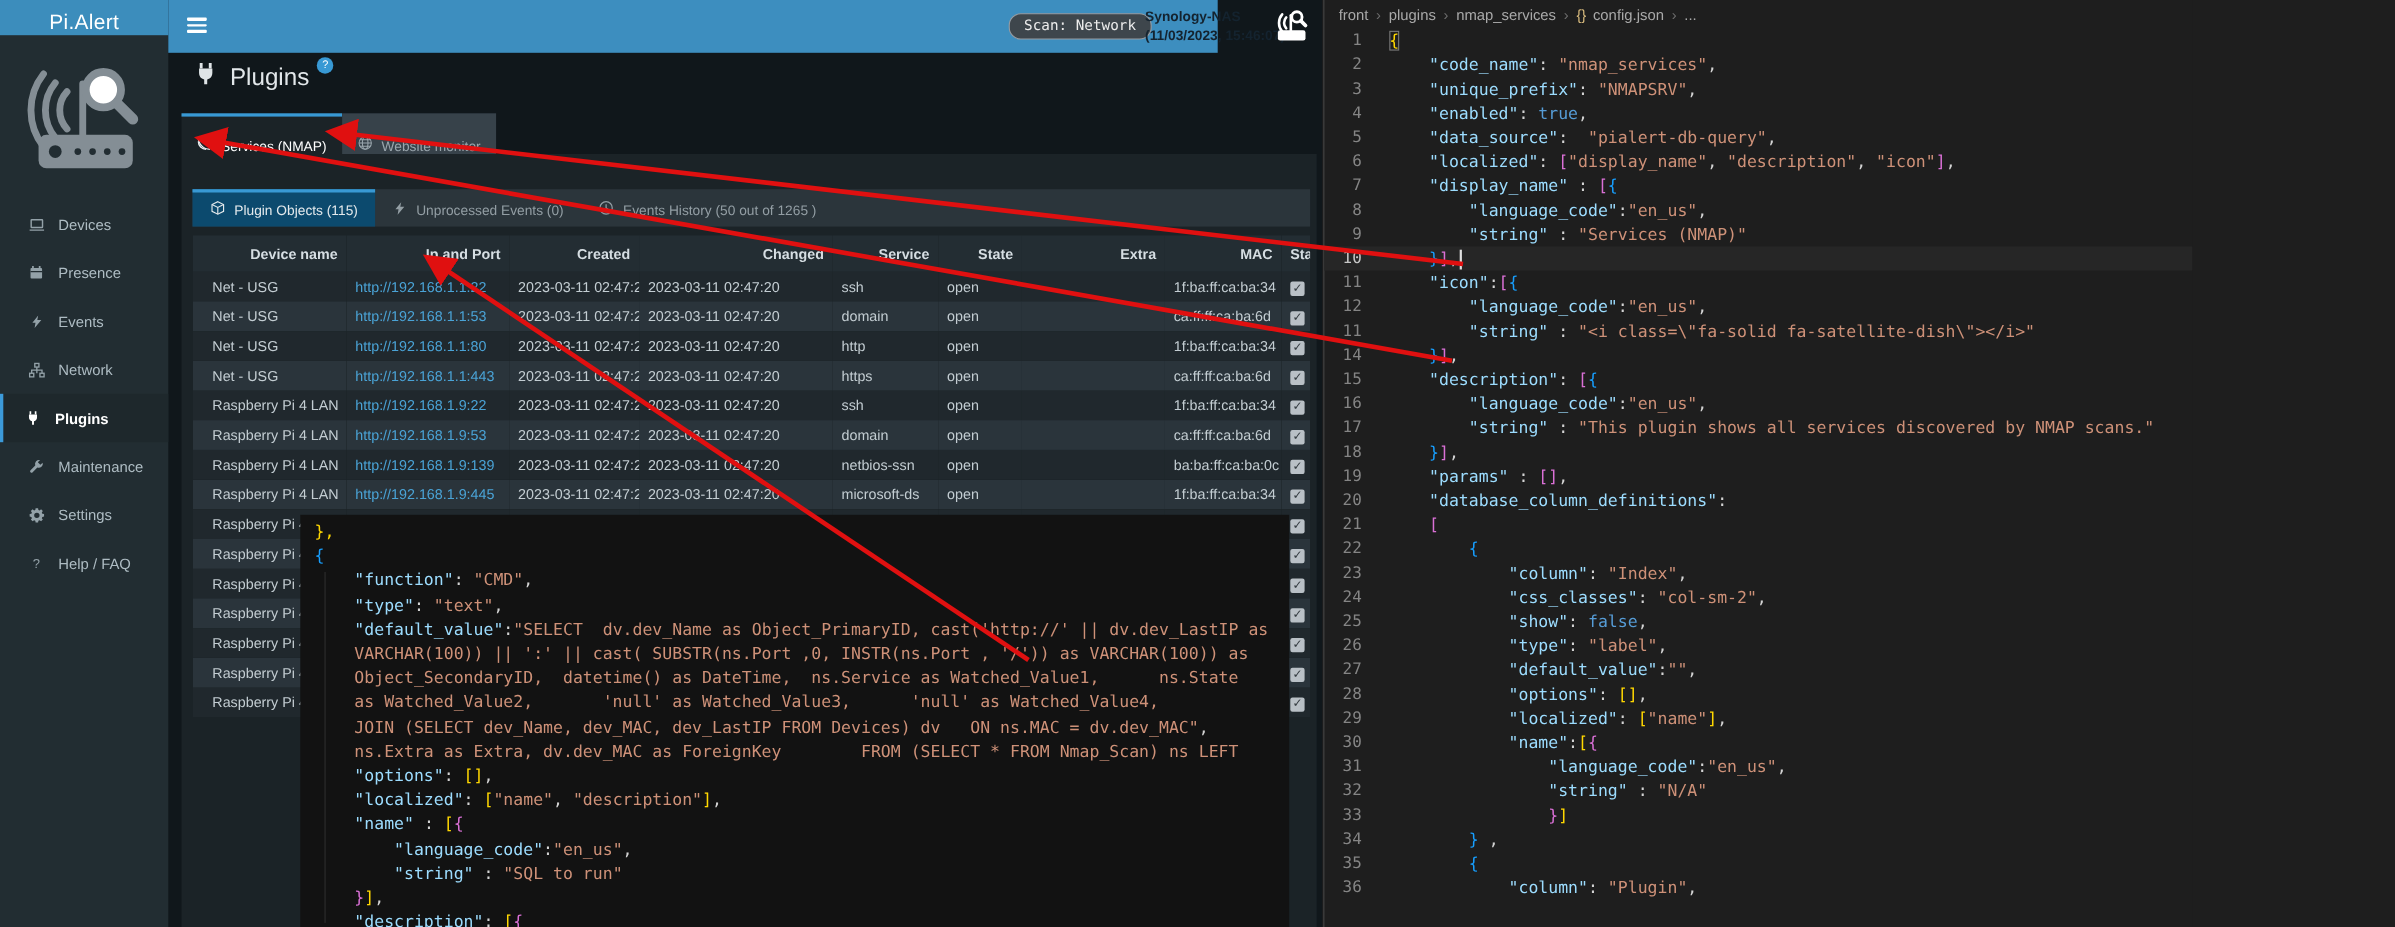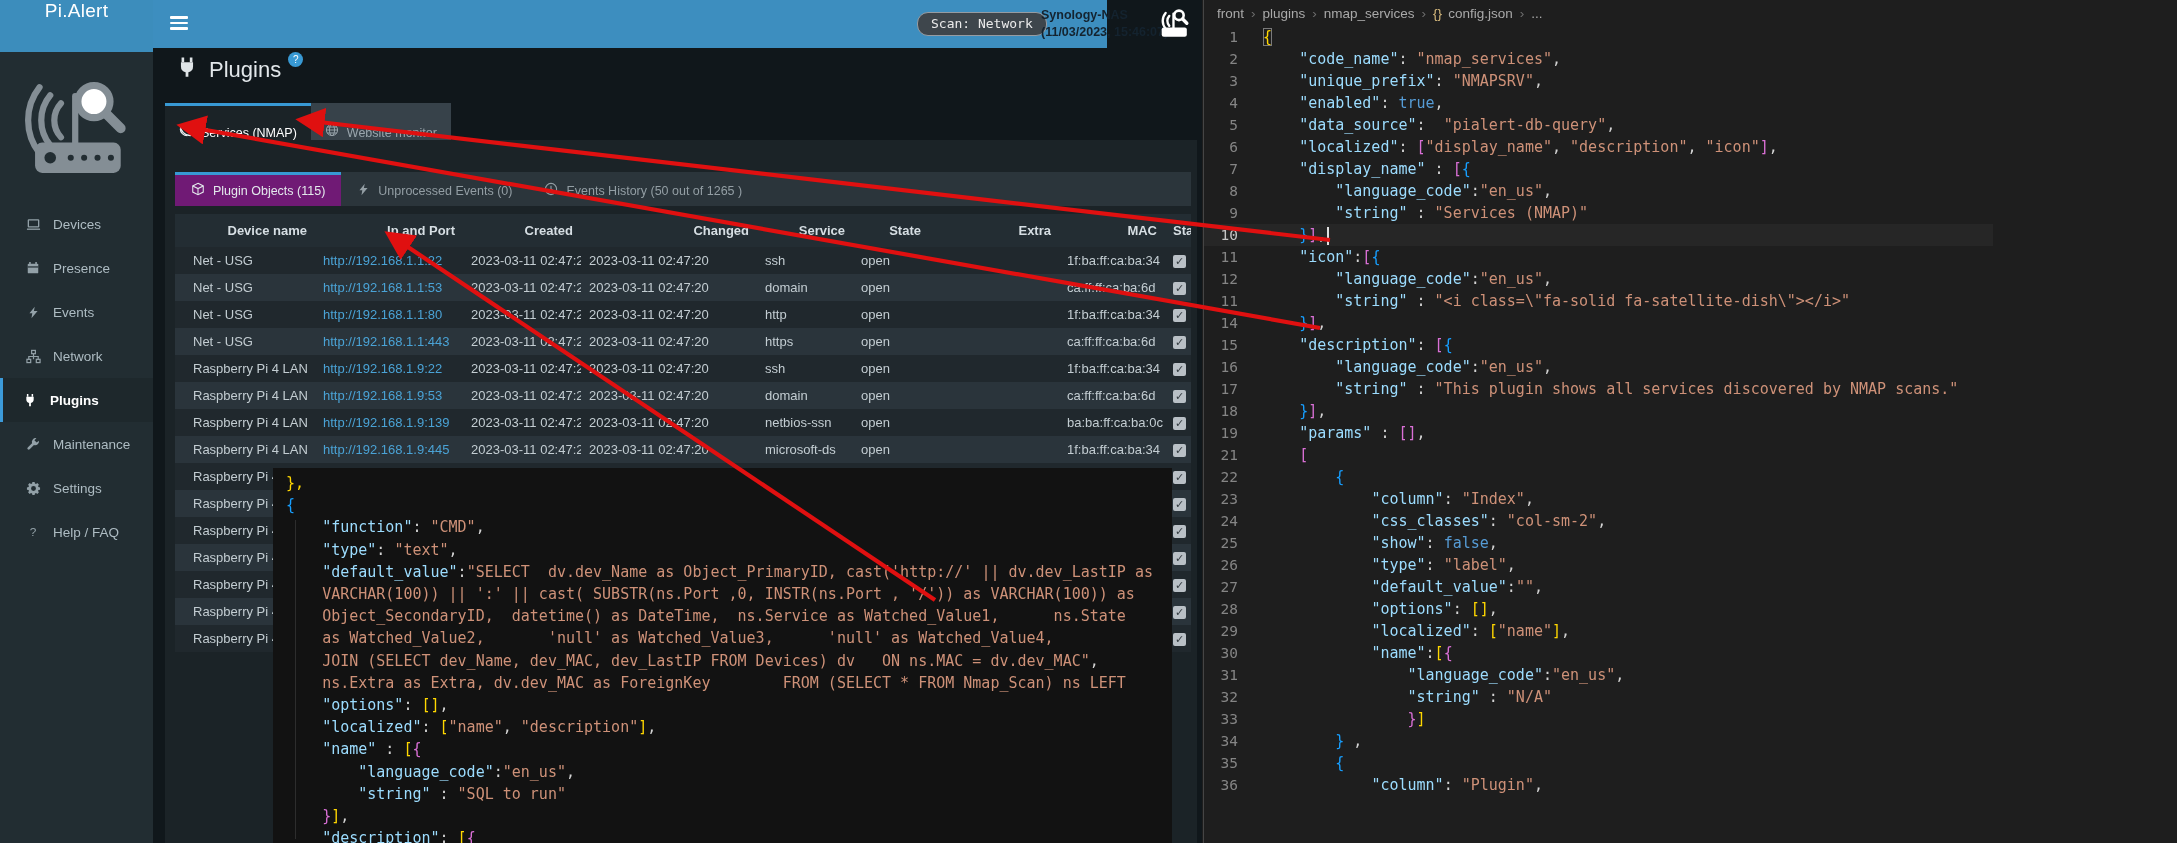--- a/index.html
+++ b/index.html
@@ -3,21 +3,21 @@
 <meta charset="utf-8">
 <style>
   html,body{margin:0;padding:0}
   body{width:2177px;height:843px;position:relative;overflow:hidden;background:#1e1e1e;
        font-family:"Liberation Sans",sans-serif;-webkit-font-smoothing:antialiased}
 
   
   .browser{position:absolute;left:0;top:0;width:1202px;height:843px;background:#10171b}
 
   .sidebar{position:absolute;left:0;top:0;width:153px;height:843px;background:#222d32}
-  .brand{height:52px;background:#3c8dbc;color:#fff;font-size:19px;display:flex;align-items:flex-start;justify-content:center;letter-spacing:.3px}
+  .brand{height:32px;background:#3c8dbc;color:#fff;font-size:19px;display:flex;align-items:flex-end;justify-content:center;letter-spacing:.3px}
   .brand b{font-weight:normal}
   .side-logo{display:block;margin:16px auto 0;color:#848e95}
   .nav{margin-top:8px}
   .nav-item{height:44px;display:flex;align-items:center;gap:11px;padding-left:21px;color:#aebcc3;font-size:13.5px;cursor:pointer;border-left:3px solid transparent}
   .nav-item .ic{width:18px;display:flex;justify-content:center;align-items:center;color:#93a1a8}
   .nav-item.active{background:#1e282c;color:#fff;font-weight:bold;border-left:3px solid #3c9ad9;padding-left:18px}
   .nav-item.active .ic{color:#fff}
 
   .main{position:absolute;left:153px;top:0;width:954px;bottom:0}
   .topbar{position:absolute;left:0;top:0;right:0;height:48px;background:#3d8ebf}
@@ -38,21 +38,21 @@
        border-top:3px solid transparent;cursor:pointer;white-space:nowrap}
   .tab .ic{color:#9aa6ad}
   .tab.active{background:#1b2327;color:#fff;border-top:3px solid #3899d4}
   .tab.active .ic{color:#e8edef}
 
   .panel{position:absolute;left:12px;top:140px;width:1032px;bottom:0;background:#1b2327}
   .subtabs{position:absolute;left:10px;right:6px;top:32px;height:34px;background:#2b353b;display:flex}
   .subtab{display:flex;align-items:center;gap:8px;padding:0 16px;font-size:12.5px;color:#939ea4;cursor:pointer;
           border-top:3px solid transparent;white-space:nowrap}
   .subtab .ic{color:#939ea4}
-  .subtab.active{background:#701a75;color:#e3e9ec;border-top:3px solid #3899d4}
+  .subtab.active{background:#0c4a6e;color:#e3e9ec;border-top:3px solid #3899d4}
   .subtab.active .ic{color:#e3e9ec}
 
   .tblwrap{position:absolute;left:10px;right:6px;top:74px}
   table{border-collapse:collapse;width:100%;table-layout:fixed;font-size:13px;color:#c3cdd2}
   th{height:33px;text-align:right;color:#d6dee3;font-size:13px;padding:0 8px;white-space:nowrap;overflow:hidden;background:#232d33}
   td{height:27px;padding:0 8px;white-space:nowrap;overflow:hidden}
   th:first-child,td:first-child{padding-left:18px}
   tbody tr:nth-child(odd){background:#20282d}
   tbody tr:nth-child(even){background:#2a343b}
   td a{color:#4aa3d6;text-decoration:none;cursor:pointer}
@@ -517,20 +517,21 @@
       <div class="cl active"><span class="num">10</span><span>    <span class="tk-b3">}</span><span class="tk-b2">]</span><span class="tk-p">,</span><span class="cursor"></span></span></div>
       <div class="cl"><span class="num">11</span><span>    <span class="tk-k">"icon"</span><span class="tk-p">:</span><span class="tk-b2">[</span><span class="tk-b3">{</span></span></div>
       <div class="cl"><span class="num">12</span><span>        <span class="tk-k">"language_code"</span><span class="tk-p">:</span><span class="tk-s">"en_us"</span><span class="tk-p">,</span></span></div>
       <div class="cl"><span class="num">11</span><span>        <span class="tk-k">"string"</span><span class="tk-p"> : </span><span class="tk-s">"&lt;i class=\"fa-solid fa-satellite-dish\"&gt;&lt;/i&gt;"</span></span></div>
       <div class="cl"><span class="num">14</span><span>    <span class="tk-b3">}</span><span class="tk-b2">]</span><span class="tk-p">,</span></span></div>
       <div class="cl"><span class="num">15</span><span>    <span class="tk-k">"description"</span><span class="tk-p">: </span><span class="tk-b2">[</span><span class="tk-b3">{</span></span></div>
       <div class="cl"><span class="num">16</span><span>        <span class="tk-k">"language_code"</span><span class="tk-p">:</span><span class="tk-s">"en_us"</span><span class="tk-p">,</span></span></div>
       <div class="cl"><span class="num">17</span><span>        <span class="tk-k">"string"</span><span class="tk-p"> : </span><span class="tk-s">"This plugin shows all services discovered by NMAP scans."</span></span></div>
       <div class="cl"><span class="num">18</span><span>    <span class="tk-b3">}</span><span class="tk-b2">]</span><span class="tk-p">,</span></span></div>
       <div class="cl"><span class="num">19</span><span>    <span class="tk-k">"params"</span><span class="tk-p"> : </span><span class="tk-b2">[]</span><span class="tk-p">,</span></span></div>
+      <div class="cl"><span class="num">20</span><span>    <span class="tk-k">"database_column_definitions"</span><span class="tk-p">:</span></span></div>
       <div class="cl"><span class="num">21</span><span>    <span class="tk-b2">[</span></span></div>
       <div class="cl"><span class="num">22</span><span>        <span class="tk-b3">{</span></span></div>
       <div class="cl"><span class="num">23</span><span>            <span class="tk-k">"column"</span><span class="tk-p">: </span><span class="tk-s">"Index"</span><span class="tk-p">,</span></span></div>
       <div class="cl"><span class="num">24</span><span>            <span class="tk-k">"css_classes"</span><span class="tk-p">: </span><span class="tk-s">"col-sm-2"</span><span class="tk-p">,</span></span></div>
       <div class="cl"><span class="num">25</span><span>            <span class="tk-k">"show"</span><span class="tk-p">: </span><span class="tk-kw">false</span><span class="tk-p">,</span></span></div>
       <div class="cl"><span class="num">26</span><span>            <span class="tk-k">"type"</span><span class="tk-p">: </span><span class="tk-s">"label"</span><span class="tk-p">,</span></span></div>
       <div class="cl"><span class="num">27</span><span>            <span class="tk-k">"default_value"</span><span class="tk-p">:</span><span class="tk-s">""</span><span class="tk-p">,</span></span></div>
       <div class="cl"><span class="num">28</span><span>            <span class="tk-k">"options"</span><span class="tk-p">: </span><span class="tk-b1">[]</span><span class="tk-p">,</span></span></div>
       <div class="cl"><span class="num">29</span><span>            <span class="tk-k">"localized"</span><span class="tk-p">: </span><span class="tk-b1">[</span><span class="tk-s">"name"</span><span class="tk-b1">]</span><span class="tk-p">,</span></span></div>
       <div class="cl"><span class="num">30</span><span>            <span class="tk-k">"name"</span><span class="tk-p">:</span><span class="tk-b1">[</span><span class="tk-b2">{</span></span></div>

